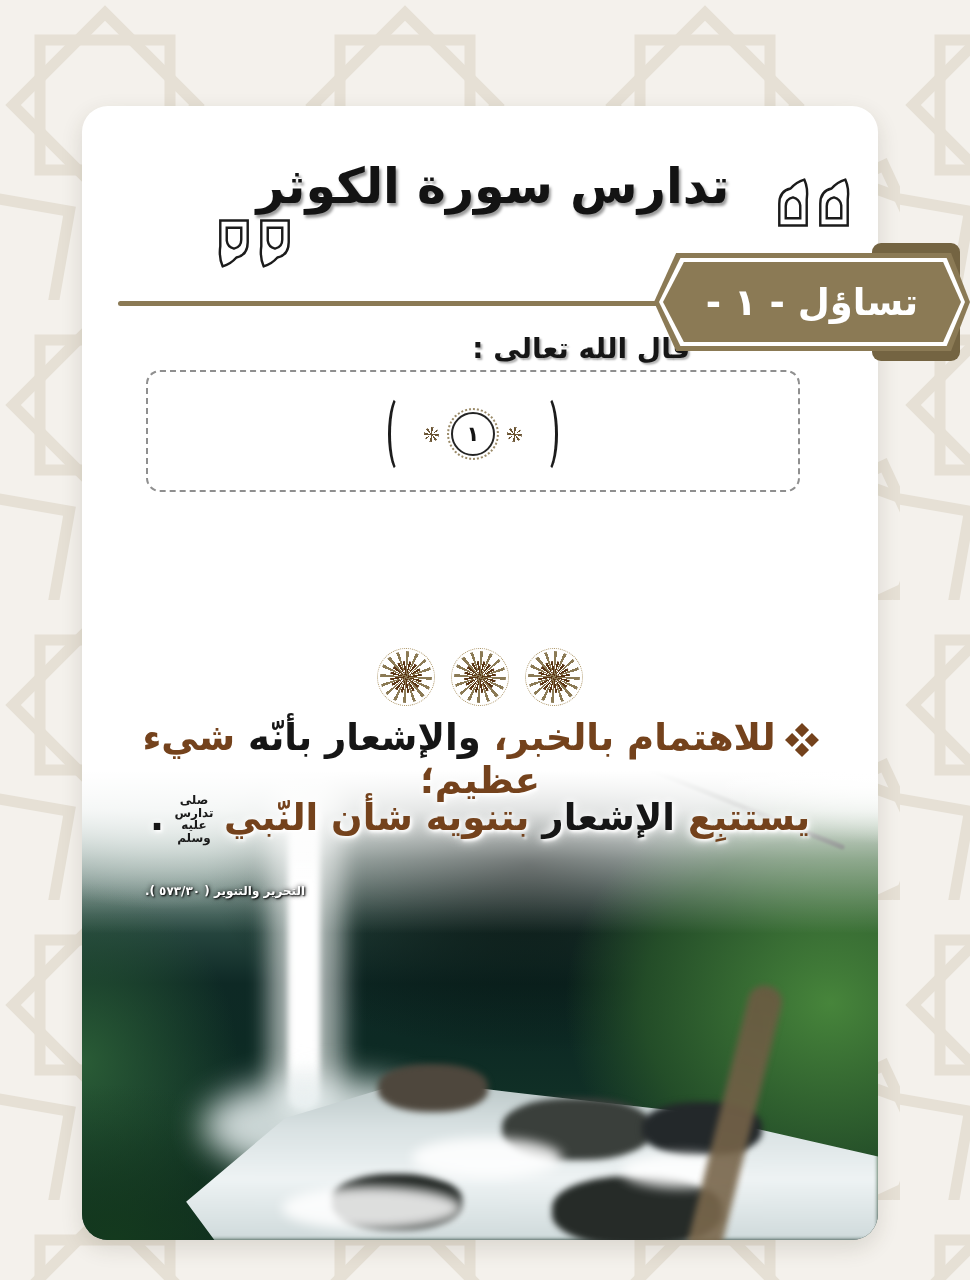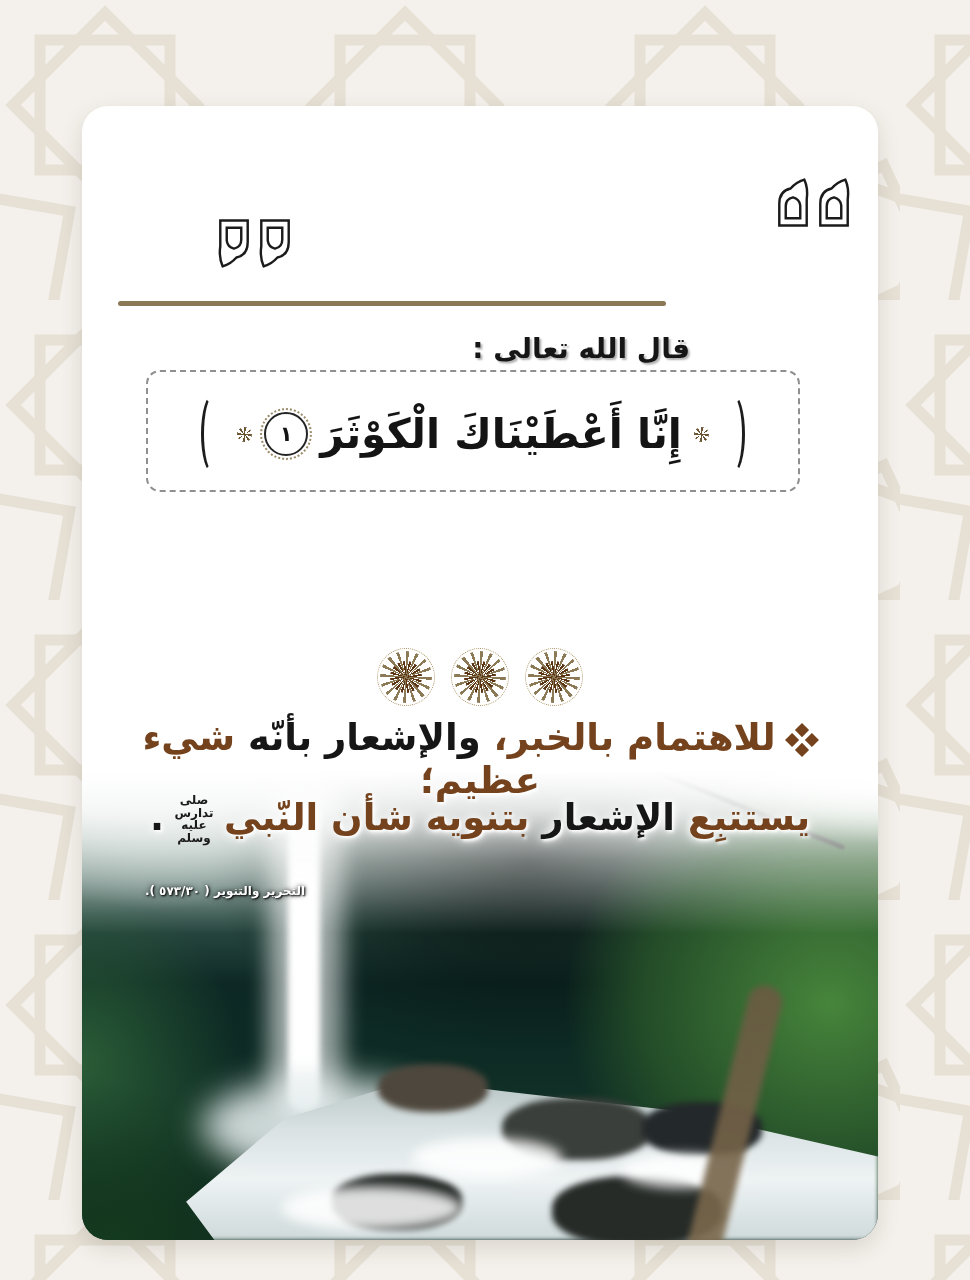--- a/index.html
+++ b/index.html
@@ -148,29 +148,36 @@
       <svg width="36" height="50" viewBox="0 0 44 62">
           <path d="M5 3 H39 V30 Q39 46 25 49 Q18 57 8 60 Q3 49 5 35 Z" fill="#fff" stroke="#1b1b1b" stroke-width="3"></path>
           <path d="M13 12 H31 V27 Q31 36 22 38 Q14 36 13 28 Z" fill="#fff" stroke="#1b1b1b" stroke-width="3"></path>
         </svg>
       <svg width="36" height="50" viewBox="0 0 44 62">
           <path d="M5 3 H39 V30 Q39 46 25 49 Q18 57 8 60 Q3 49 5 35 Z" fill="#fff" stroke="#1b1b1b" stroke-width="3"></path>
           <path d="M13 12 H31 V27 Q31 36 22 38 Q14 36 13 28 Z" fill="#fff" stroke="#1b1b1b" stroke-width="3"></path>
         </svg>
     </div>
 
+    <div class="main-title">تدارس سورة الكوثر</div>
 
     <div class="divider"></div>
+    <div class="badge">
+      <div class="fold"></div>
+      <div class="rib"></div>
+      <div class="rib mid"></div>
+      <div class="rib core"></div>
+      <div class="label">تساؤل - ١ -</div>
+    </div>
 
     <div class="qala">قال الله تعالى :</div>
     <div class="verse-box">
       <div class="verse-line">
         <span class="arc open"></span>
         <span class="flower"></span>
-        <span class="verse-text">إِنَّا أَعْطَيْنَاكَ الْكَوْثَرَ</span>
         <span class="vnum">١</span>
         <span class="flower"></span>
         <span class="arc close"></span>
       </div>
     </div>
 
 
     <div class="rosette-row">
       <span class="rosette">
           <span class="core"></span>

